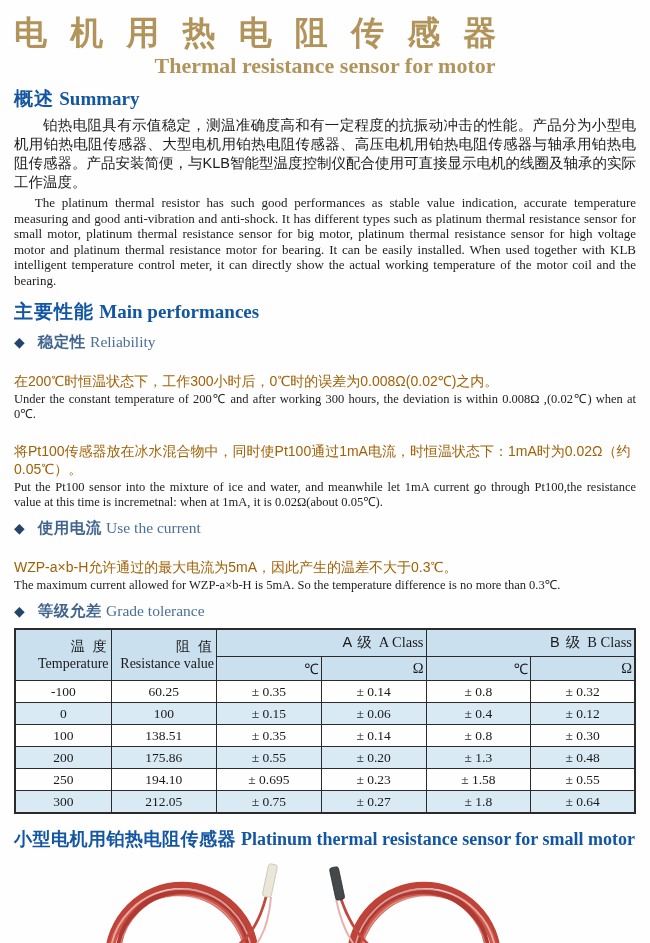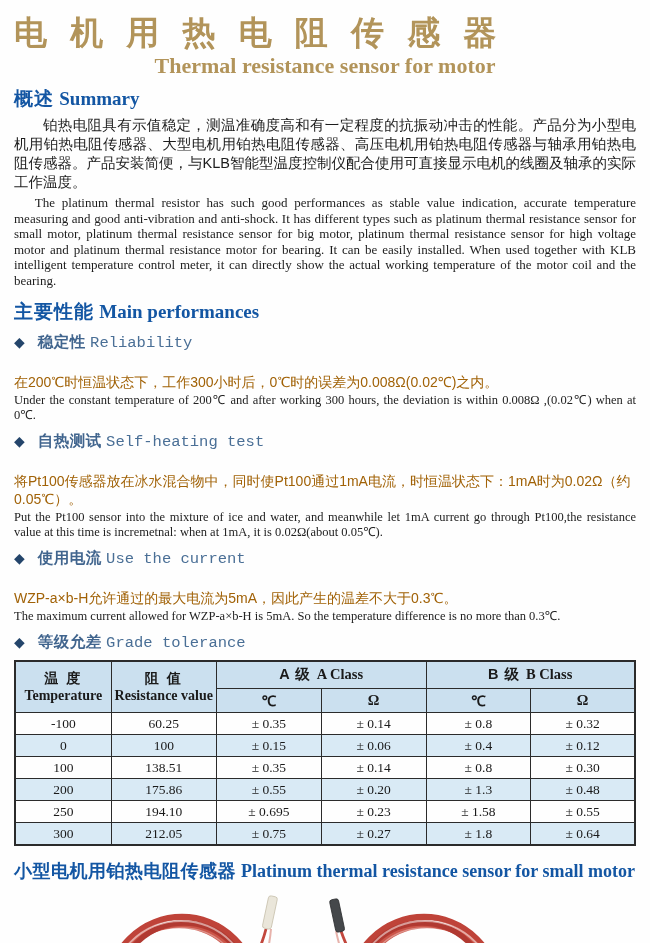--- a/index.html
+++ b/index.html
@@ -32,36 +32,36 @@
   .en-para{
     margin:3px 0 0;font-family:"Liberation Serif",serif;
     font-size:13px;line-height:15.5px;text-align:justify;
     text-indent:1.6em;color:#1c1c1c;
   }
 
   .feature{margin-top:8px;}
   .feature-title{font-size:15.5px;line-height:19px;color:#41658e;}
   .feature-title .diamond{color:#24456b;font-size:14px;margin-right:1px;}
   .feature-title .cn{font-weight:bold;letter-spacing:0.5px;padding-left:12px;}
-  .feature-title .en{font-family:Liberation Mono, monospace;color:#4a6f96;}
+  .feature-title .en{font-family:Liberation Serif, serif;color:#4a6f96;}
   .cn-line{margin:20px 0 1px;font-size:14px;line-height:18px;color:#a16207;}
   .en-line{
     margin:2px 0 0;font-family:"Liberation Serif",serif;
     font-size:12.5px;line-height:15px;color:#222;text-align:justify;
   }
 
   table.tol{
     width:100%;border-collapse:collapse;margin-top:7px;
     font-family:"Liberation Serif",serif;
     border:2px solid #2b2b2b;
   }
   table.tol th,table.tol td{
     border:1px solid #2b2b2b;text-align:center;padding:0 2px;
   }
-  table.tol thead th{background:#cbe0ef;font-weight:bold;}
+  table.tol thead th{background:#cbe0ef;font-weight:normal;text-align:right;}
   th.rspan{height:50px;font-size:14px;line-height:17px;}
   th.rspan .hcn-line{font-family:"Liberation Sans",sans-serif;letter-spacing:2px;font-size:14px;}
   th.group{height:25px;font-size:14.5px;}
   th.group .hcn-part{font-family:"Liberation Sans",sans-serif;letter-spacing:1px;margin-right:6px;}
   th.unit{height:23px;font-size:14.5px;}
   table.tol td{height:21px;font-size:13.5px;}
   table.tol tr.alt{background:#d9eaf5;}
 
   .bottom-heading{
     margin:13px 0 0;color:#1356a3;font-size:18px;line-height:24px;
@@ -95,24 +95,20 @@
   <div class="feature">
     <div class="feature-title">
       <span class="diamond">◆</span><span class="cn">稳定性</span>
       <span class="en">Reliability</span>
     </div>
     <p class="cn-line">在200℃时恒温状态下，工作300小时后，0℃时的误差为0.008Ω(0.02℃)之内。</p>
     <p class="en-line">Under the constant temperature of 200℃ and after working 300 hours, the deviation is within 0.008Ω ,(0.02℃) when at 0℃.</p>
   </div>
 
   <div class="feature">
-    <div class="feature-title">
-      <span class="diamond">◆</span><span class="cn">自热测试</span>
-      <span class="en">Self-heating test</span>
-    </div>
     <p class="cn-line">将Pt100传感器放在冰水混合物中，同时使Pt100通过1mA电流，时恒温状态下：1mA时为0.02Ω（约0.05℃）。</p>
     <p class="en-line">Put the Pt100 sensor into the mixture of ice and water, and meanwhile let 1mA current go through Pt100,the resistance value at this time is incremetnal: when at 1mA, it is 0.02Ω(about 0.05℃).</p>
   </div>
 
   <div class="feature">
     <div class="feature-title">
       <span class="diamond">◆</span><span class="cn">使用电流</span>
       <span class="en">Use the current</span>
     </div>
     <p class="cn-line">WZP-a×b-H允许通过的最大电流为5mA，因此产生的温差不大于0.3℃。</p>

